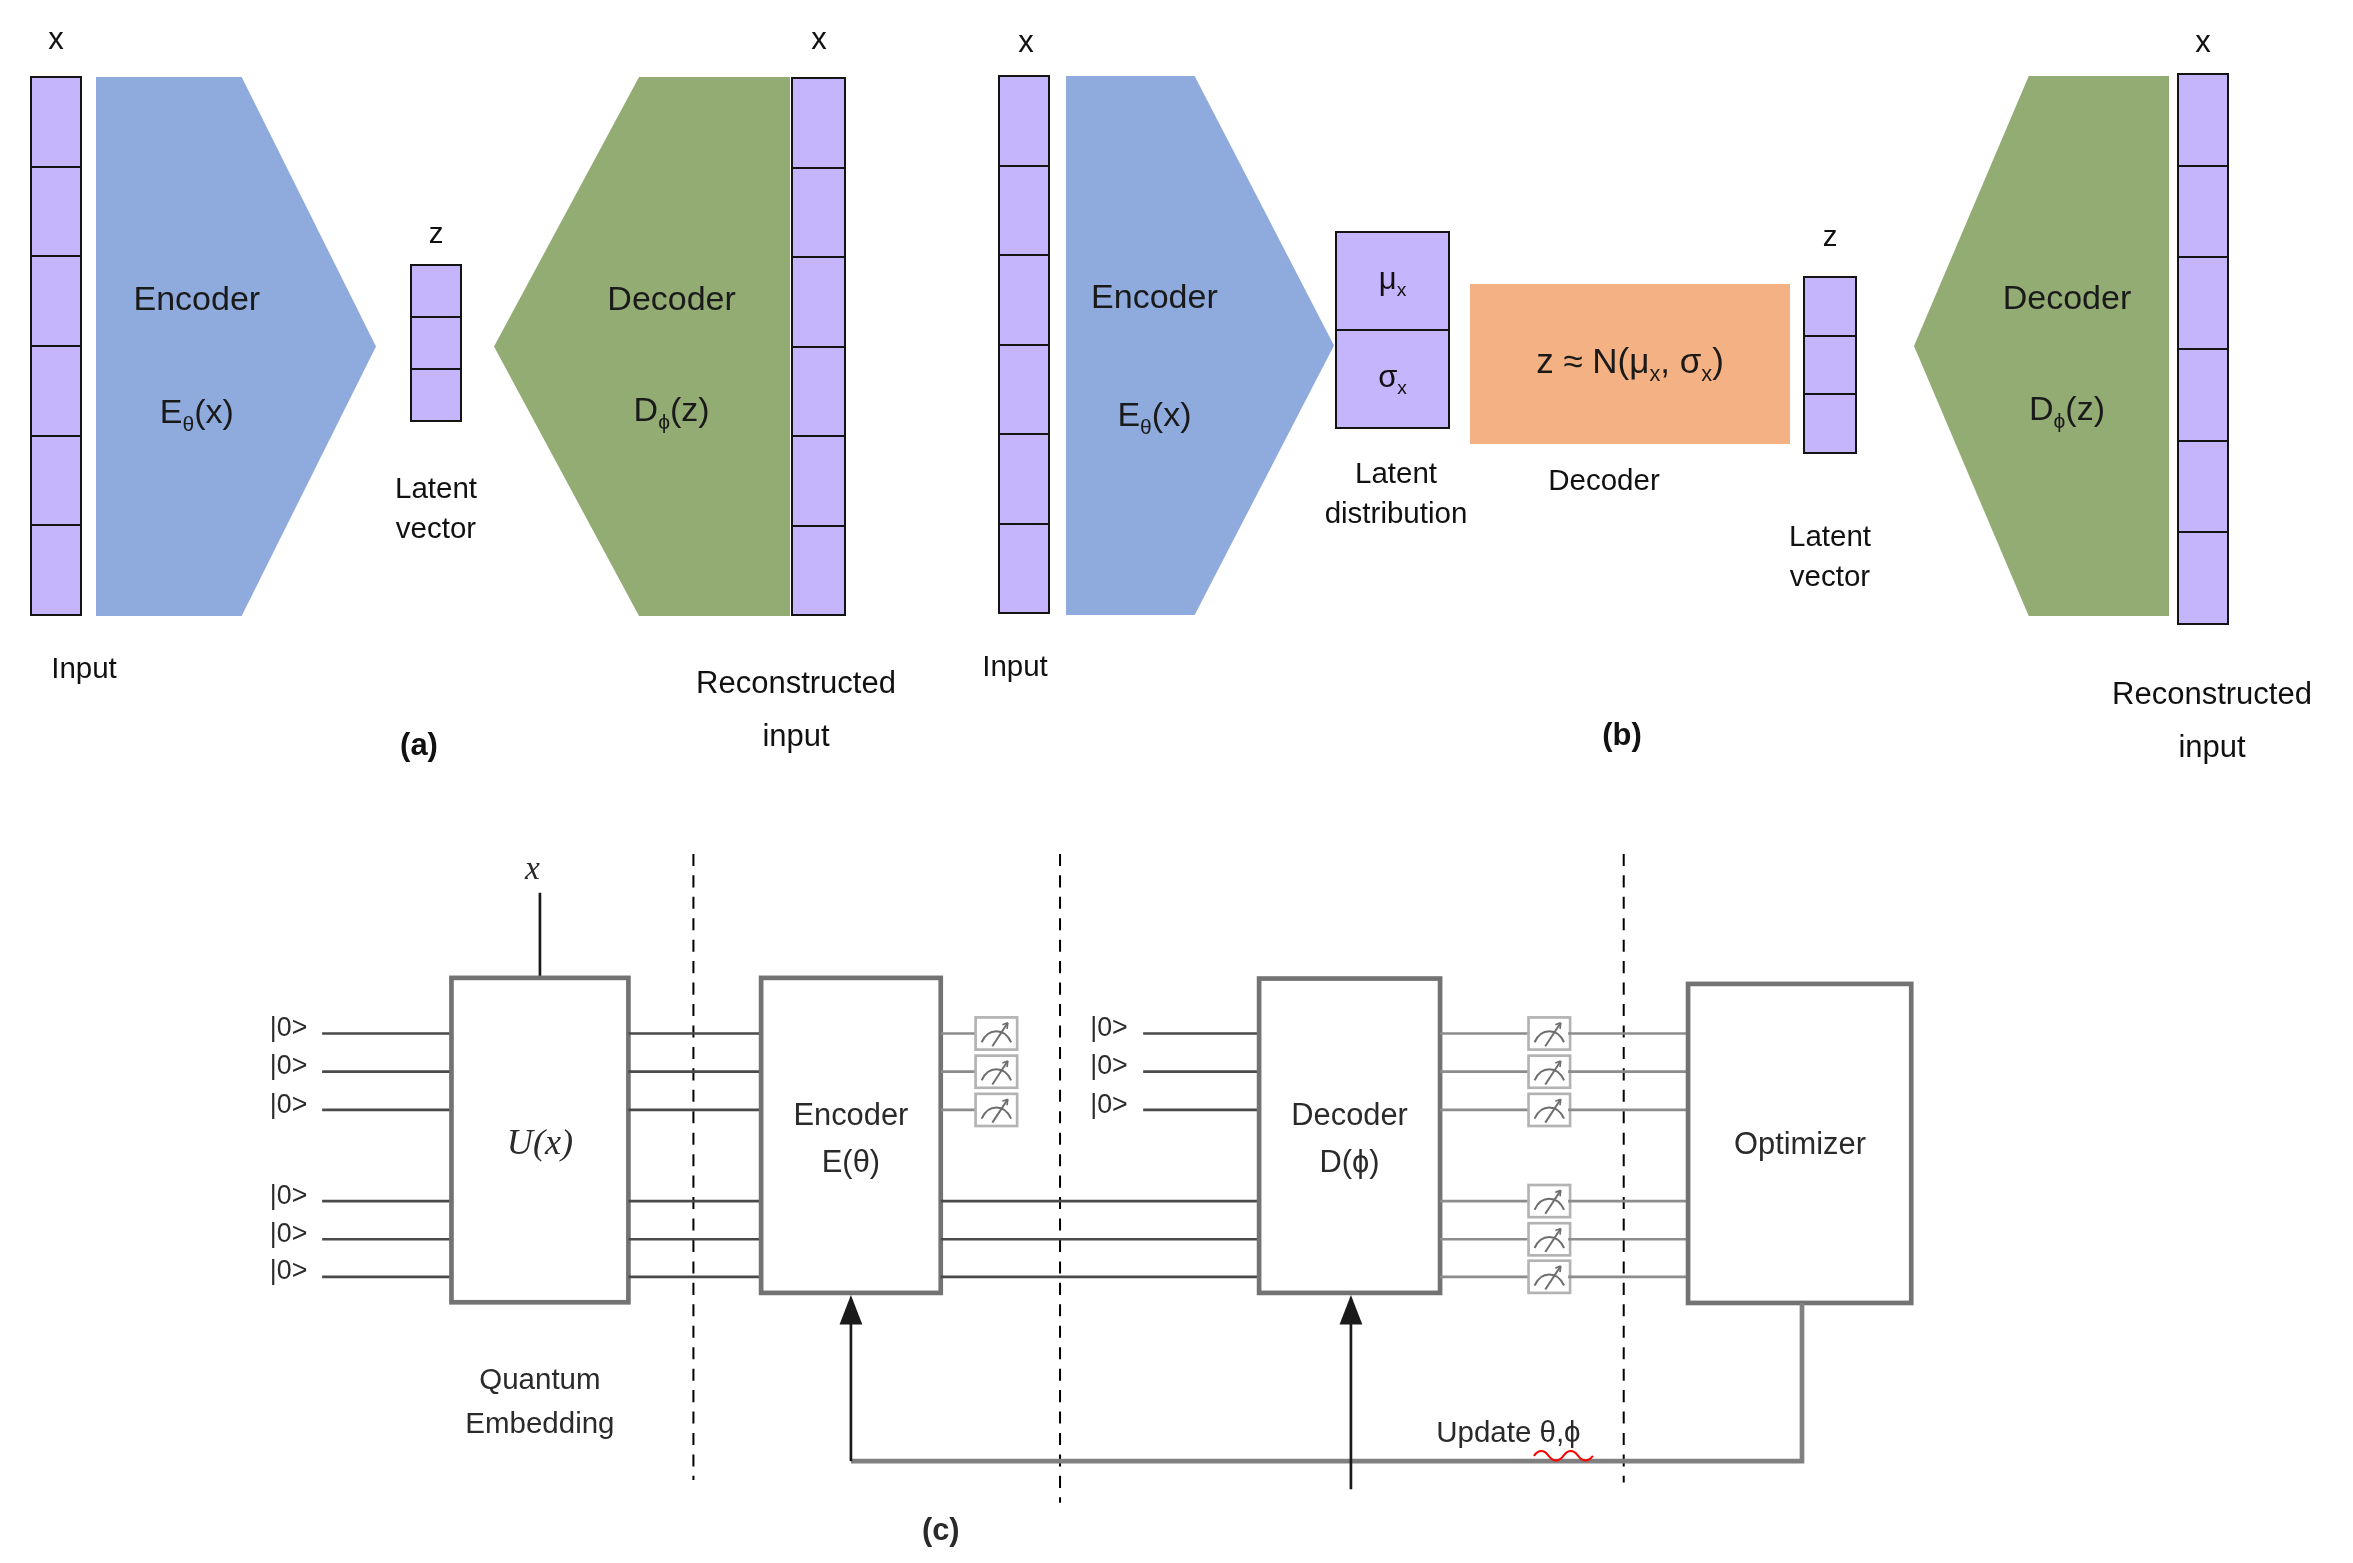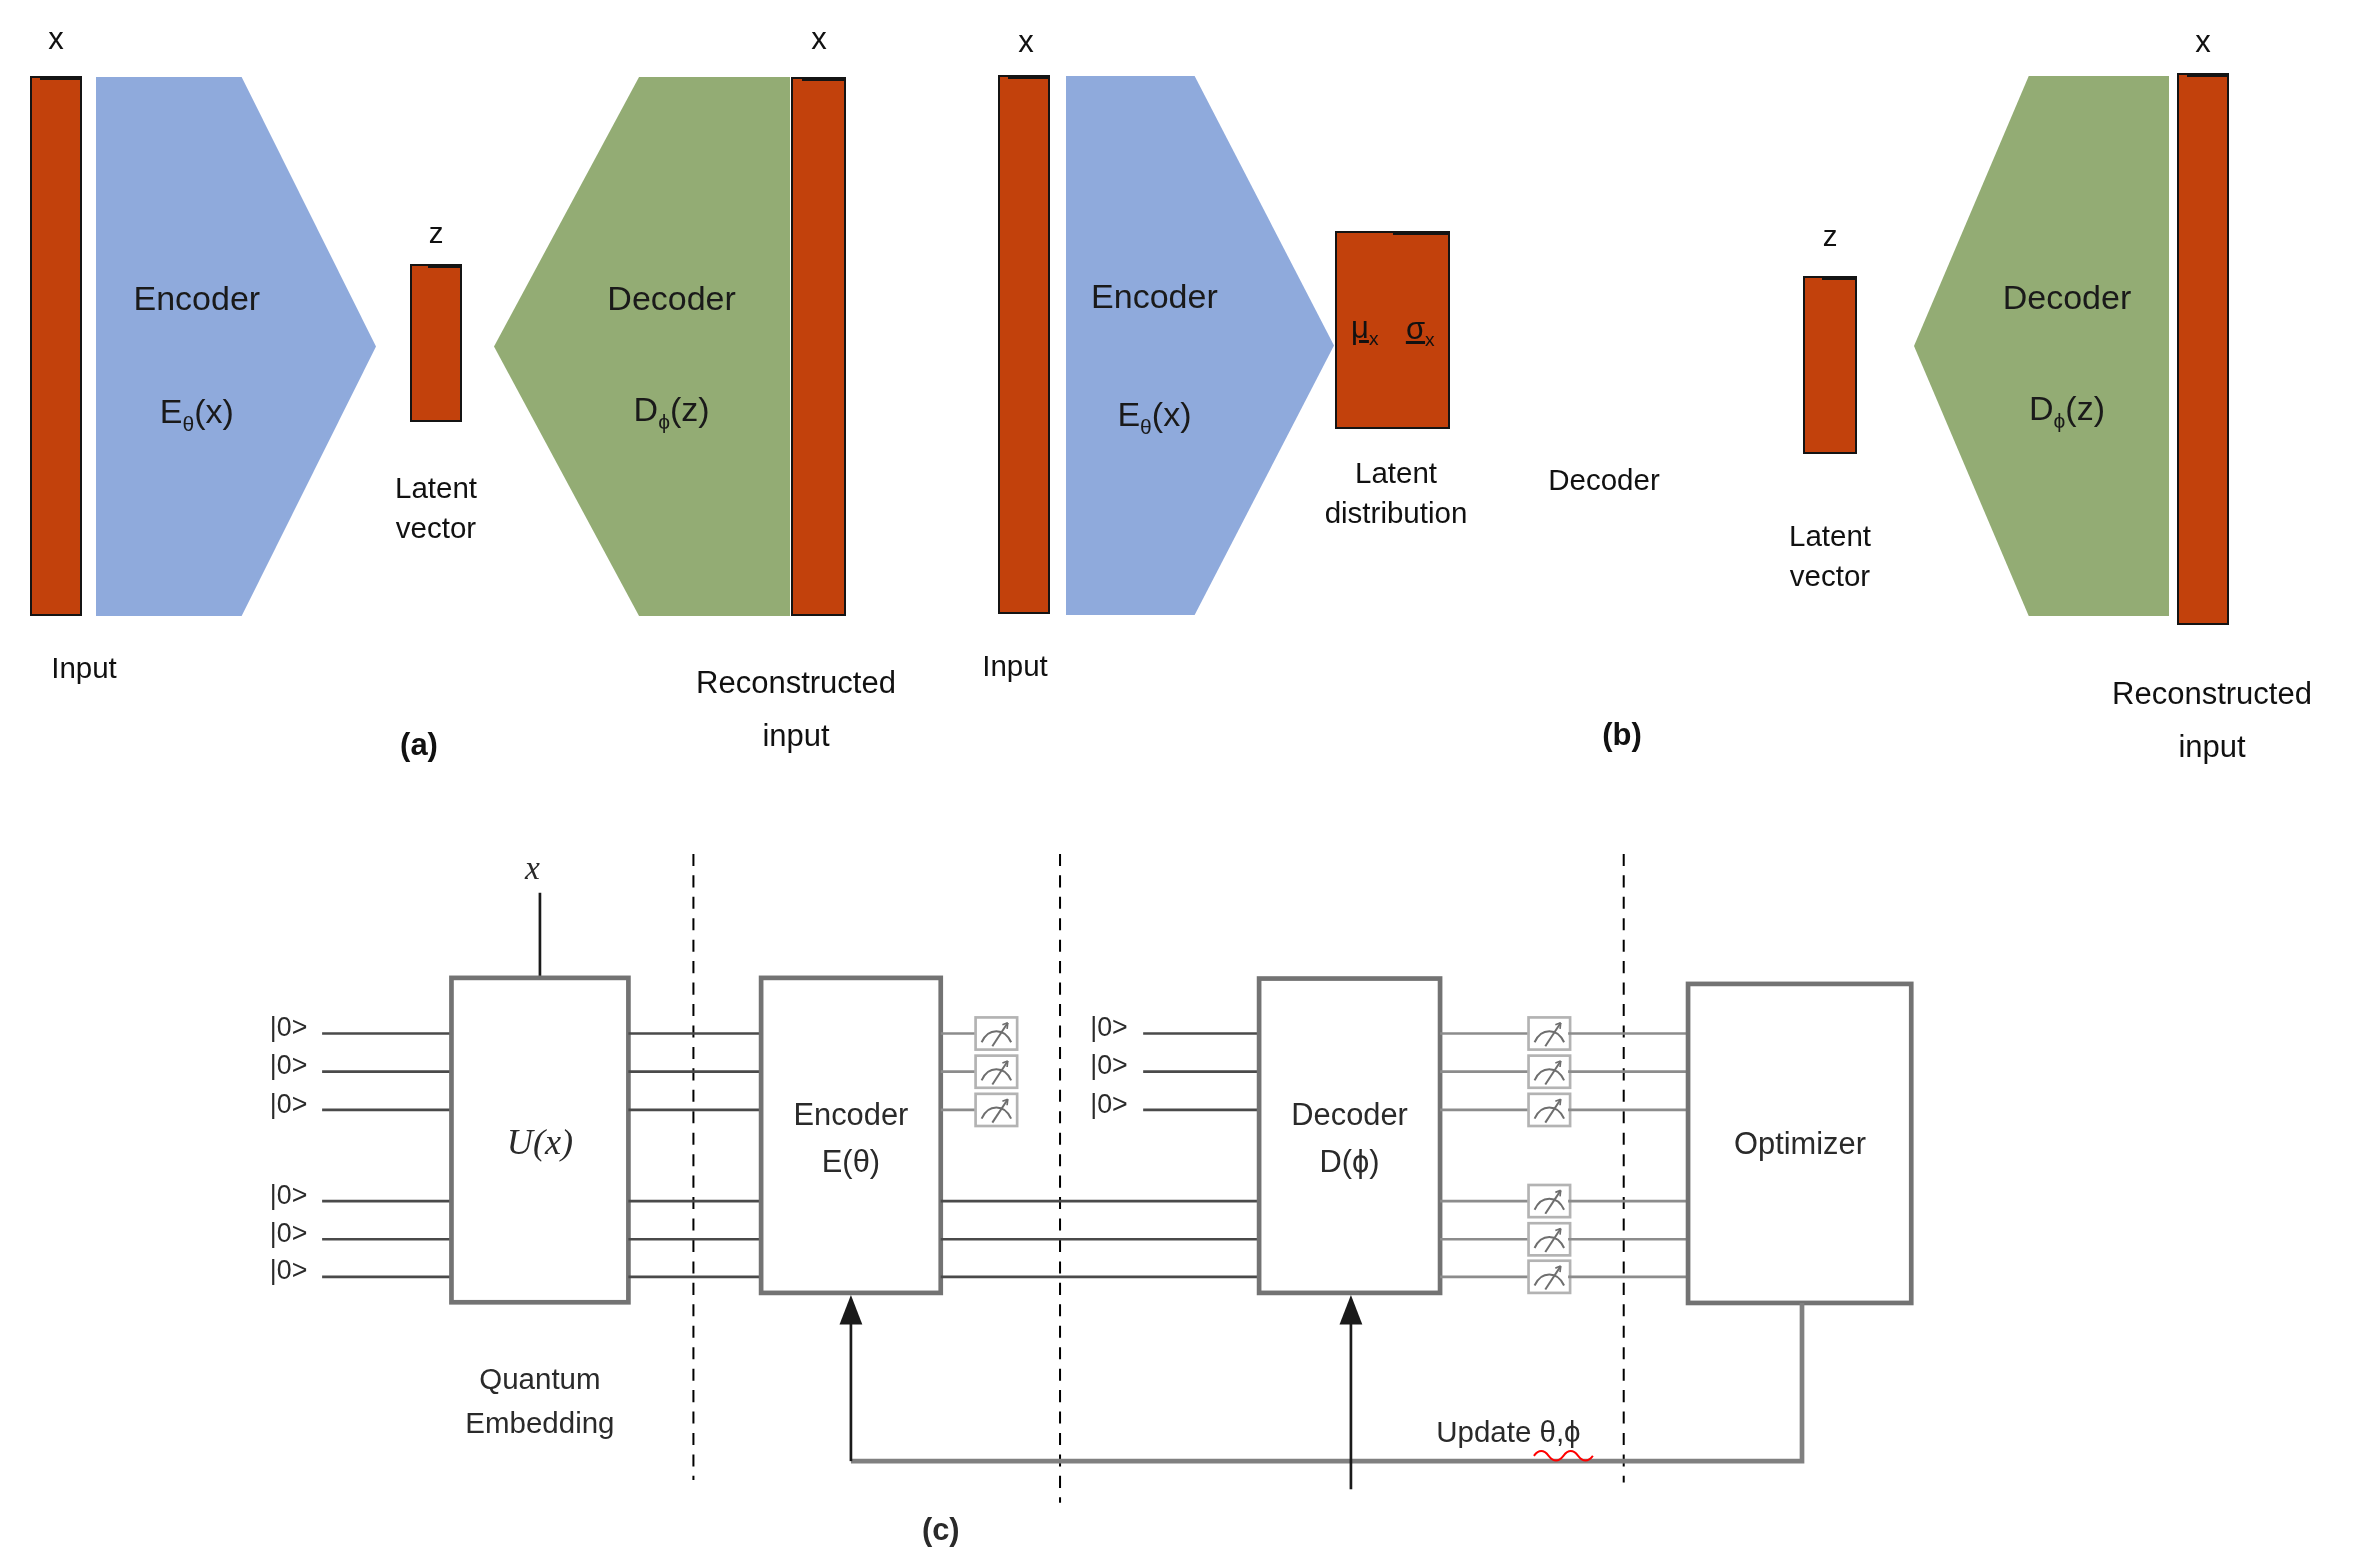--- a/index.html
+++ b/index.html
@@ -5,21 +5,21 @@
   html,body{margin:0;padding:0;background:#ffffff;}
   #stage{
     position:relative;
     width:2354px;height:1563px;
     background:#ffffff;
     font-family:"Liberation Sans", sans-serif;
     color:#111;
     overflow:hidden;
   }
   
-  .col{position:absolute;background:#c2410c;border:2.7px solid #141414;box-sizing:border-box;display:flex;flex-direction:row;text-decoration:underline;}
+  .col{position:absolute;background:#c4b5fd;border:2.7px solid #141414;box-sizing:border-box;display:flex;flex-direction:column;}
   .col .cell{flex:1;border-top:2.7px solid #141414;}
   .col .cell:first-child{border-top:none;}
   .col .cell.center{display:flex;align-items:center;justify-content:center;}
   
   .pent{position:absolute;}
   .pent-label{position:absolute;transform:translate(-50%,-50%);white-space:nowrap;color:#1a1a1a;}
   
   .lbl{position:absolute;transform:translate(-50%,-50%);white-space:nowrap;}
   .lbl2{position:absolute;transform:translateX(-50%);text-align:center;white-space:nowrap;} .f44{font-size:29.5px;} .f46{font-size:31px;} .f50{font-size:34px;} .f52{font-size:35px;}
   .bold{font-weight:bold;}
@@ -104,20 +104,23 @@
       </div>
     <div class="cell center">
         <span><span>σ</span><sub>x</sub></span>
       </div>
   </div>
   <div class="lbl2 f44 lh-tight" style="left:1396px;top:453px;">
     <span style="display:block;">Latent</span>
     <span style="display:block;">distribution</span>
   </div>
 
+  <div class="pent" style="left:1470px;top:284px;width:320px;height:160px;background:#F4B183;">
+    <span class="pent-label f52" style="left:50%;top:50%;"><span>z ≈ N(μ</span><sub>x</sub><span>, σ</span><sub>x</sub><span>)</span></span>
+  </div>
   <div class="lbl f44" style="left:1604px;top:480px;">Decoder</div>
 
   <div class="lbl f44" style="left:1830px;top:236px;">z</div>
   <div class="col" style="left:1803px;top:276px;width:54px;height:178px;">
     <div class="cell"></div>
     <div class="cell"></div>
     <div class="cell"></div>
   </div>
   <div class="lbl2 f44 lh-tight" style="left:1830px;top:516px;">
     <span style="display:block;">Latent</span>

